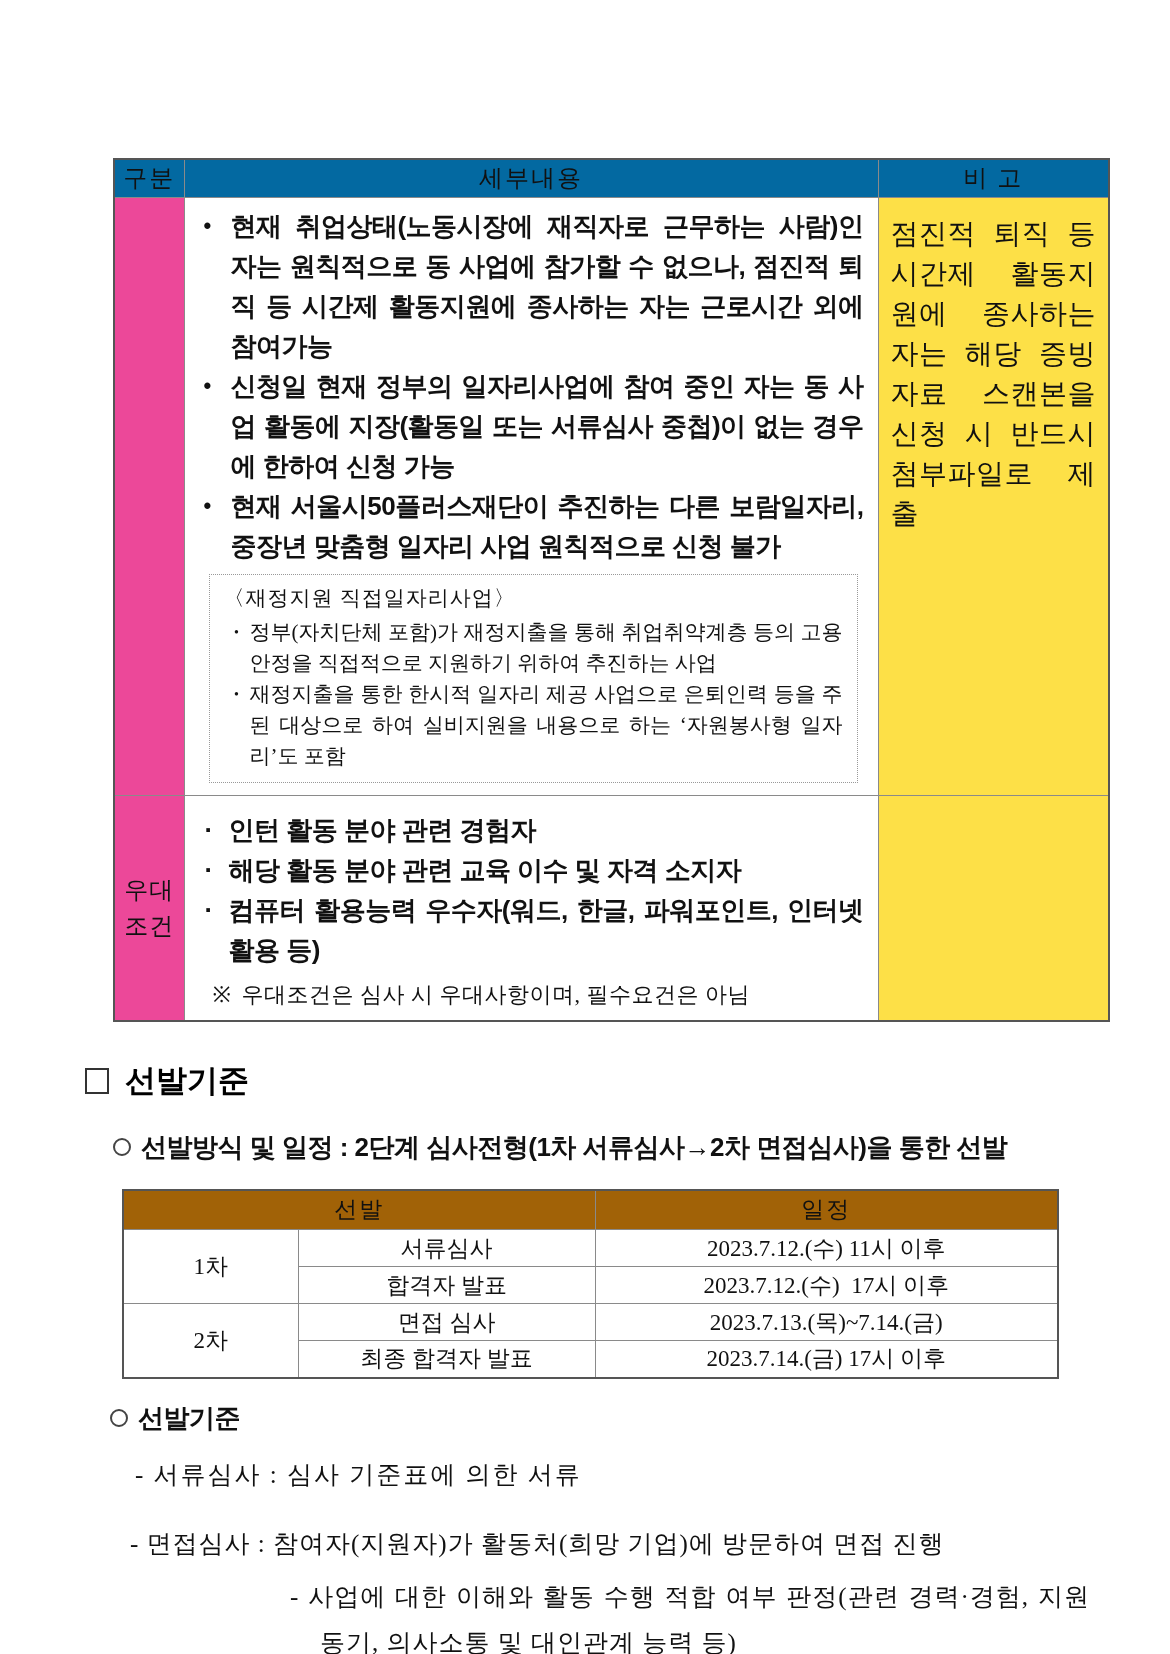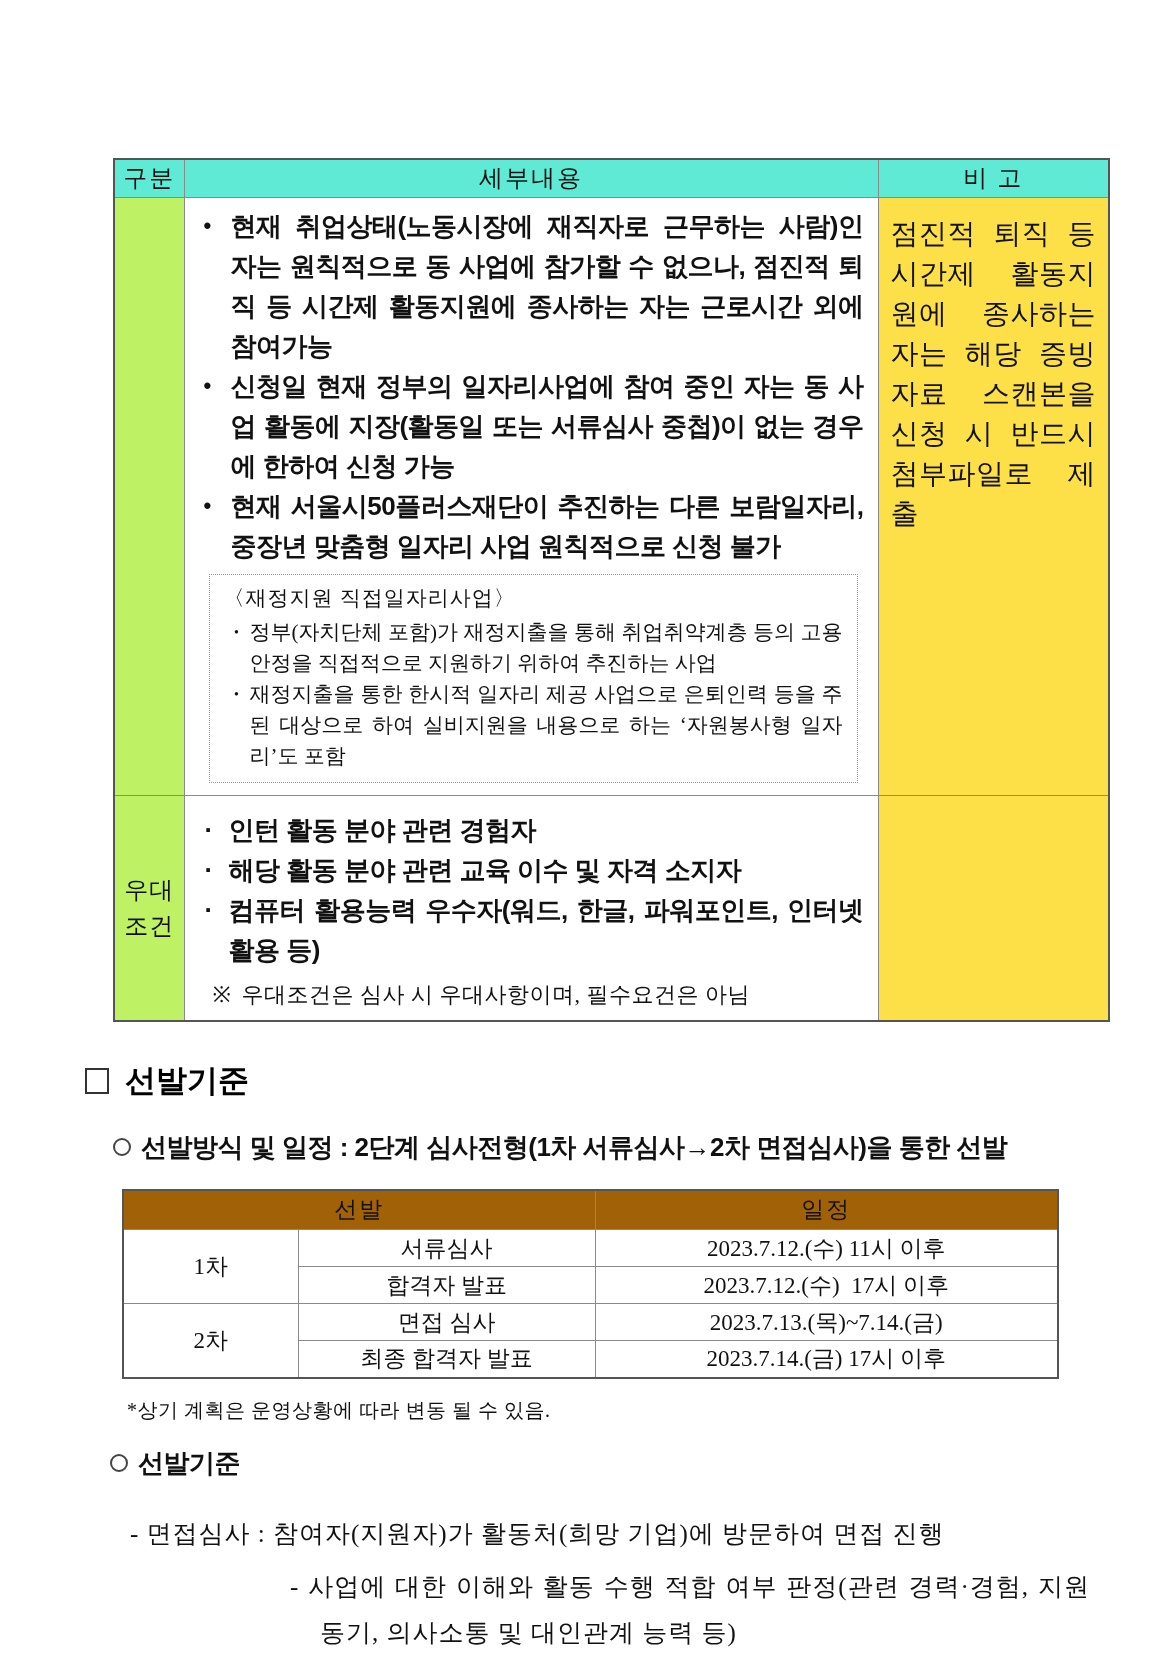--- a/index.html
+++ b/index.html
@@ -13,26 +13,26 @@
   .page { width:1170px; height:1654px; padding:158px 60px 0 85px; }
 
   
   table { border-collapse:collapse; table-layout:fixed; }
   .elig-table {
     margin-left:28px; width:995px;
     border:2px solid #555;
   }
   .elig-table th, .elig-table td { border:1px solid #8a8a8a; }
   .elig-table th {
-    background:#5eead4; font-weight:normal;
+    background:#0369a1; font-weight:normal;
     font-size:24px; height:38px; text-align:center;
     letter-spacing:2px;
   }
   .elig-table td.cat {
-    background:#bef264; text-align:center; vertical-align:middle;
+    background:#ec4899; text-align:center; vertical-align:middle;
     font-size:24px; line-height:1.5; letter-spacing:1px;
     padding:0 8px;
   }
   .elig-table td.details { vertical-align:top; padding:8px 14px 8px 16px; background:#fff; }
   .elig-table td.remarks {
     vertical-align:top; padding:16px 12px 10px 12px;
     font-size:28px; line-height:40px; text-align:justify;
     letter-spacing:0.5px; background:#fde047;
   }
 
@@ -215,23 +215,23 @@
         <td>면접 심사</td>
         <td>2023.7.13.(목)~7.14.(금)</td>
       </tr>
       <tr>
         <td>최종 합격자 발표</td>
         <td>2023.7.14.(금) 17시 이후</td>
       </tr>
     </tbody>
   </table>
 
-  <div class="table-note">*상기 계획은 운영상황에 따라 변동 될 수 있음.</div>
 
   <div class="sub-header" style="margin-left:25px; margin-top:22px;">
     <span class="circ"></span>
     <span>선발기준</span>
   </div>
 
+  <div class="crit-line1">- 서류심사 : 심사 기준표에 의한 서류</div>
   <div class="crit-line2">- 면접심사 : 참여자(지원자)가 활동처(희망 기업)에 방문하여 면접 진행</div>
   <div class="crit-sub">- 사업에 대한 이해와 활동 수행 적합 여부 판정(관련 경력·경험, 지원동기, 의사소통 및 대인관계 능력 등)</div>
 
 </div>
 
 </body></html>

